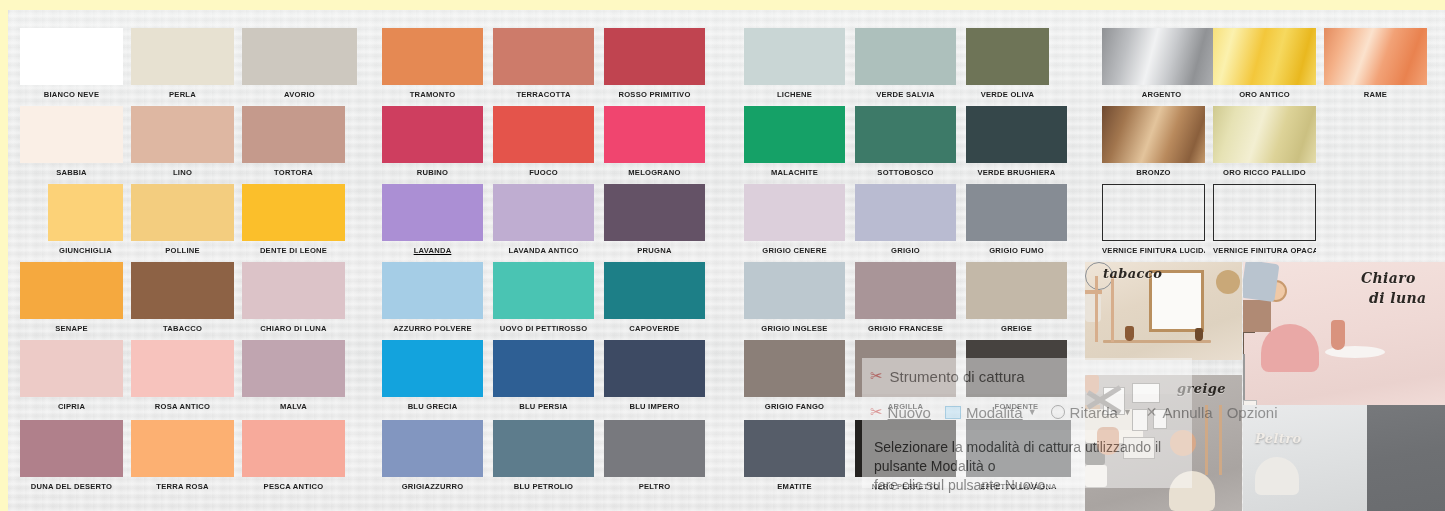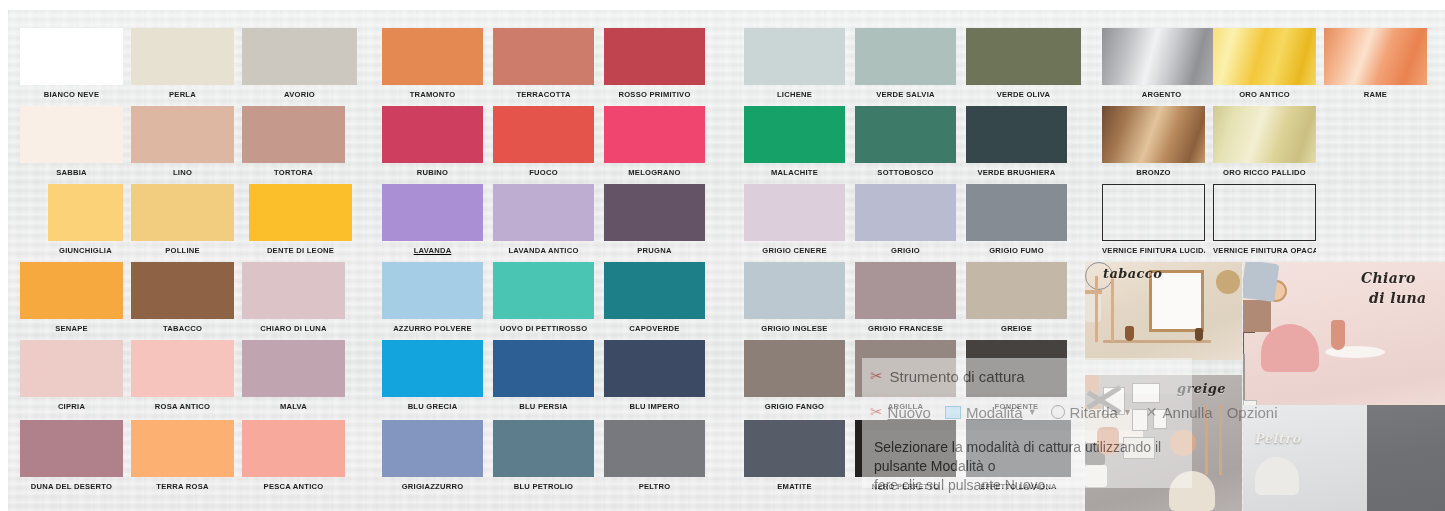--- a/index.html
+++ b/index.html
@@ -4,21 +4,21 @@
 <title>Color Palette</title>
 <style>
   * { box-sizing: border-box; margin:0; padding:0; }
   html,body{
     width:1445px; height:511px; overflow:hidden;
     font-family:"Liberation Sans", sans-serif;
     background:#3a3a3a;
   }
   #root{
     position:relative; width:1445px; height:511px;
-    background:#ffffff;
+    background:#fef9c3;
   }
   
   #board{
     position:absolute; left:8px; top:10px; right:0; bottom:0;
     width:1437px; height:501px;
     background:
       repeating-linear-gradient(to bottom,
         rgba(255,255,255,0.0) 0px,
         rgba(0,0,0,0.022) 1px,
         rgba(255,255,255,0.0) 3px,
@@ -165,21 +165,21 @@
         <div class="swatch-label">TERRA ROSA</div>
       </div>
       <div class="swatch-cell" style="left: 242px; top: 28px; width: 115px;">
         <div class="swatch" style="background: rgb(205, 200, 191);"></div>
         <div class="swatch-label">AVORIO</div>
       </div>
       <div class="swatch-cell" style="left: 242px; top: 106px; width: 103px;">
         <div class="swatch" style="background: rgb(197, 154, 140);"></div>
         <div class="swatch-label">TORTORA</div>
       </div>
-      <div class="swatch-cell" style="left: 242px; top: 184px; width: 103px; margin-left: 7px;">
+      <div class="swatch-cell" style="left: 242px; top: 184px; width: 103px;">
         <div class="swatch" style="background: rgb(251, 191, 43);"></div>
         <div class="swatch-label">DENTE DI LEONE</div>
       </div>
       <div class="swatch-cell" style="left: 242px; top: 262px; width: 103px;">
         <div class="swatch" style="background: rgb(220, 195, 200);"></div>
         <div class="swatch-label">CHIARO DI LUNA</div>
       </div>
       <div class="swatch-cell" style="left: 242px; top: 340px; width: 103px;">
         <div class="swatch" style="background: rgb(192, 165, 176);"></div>
         <div class="swatch-label">MALVA</div>
@@ -301,21 +301,21 @@
         <div class="swatch-label">GRIGIO FRANCESE</div>
       </div>
       <div class="swatch-cell" style="left: 855px; top: 340px; width: 101px;">
         <div class="swatch" style="background: rgb(148, 135, 129);"></div>
         <div class="swatch-label">ARGILLA</div>
       </div>
       <div class="swatch-cell" style="left: 855px; top: 420px; width: 101px;">
         <div class="swatch" style="background: rgb(35, 33, 31);"></div>
         <div class="swatch-label">NERO PERFETTO</div>
       </div>
-      <div class="swatch-cell" style="left: 966px; top: 28px; width: 115px;">
+      <div class="swatch-cell" style="left: 966px; top: 28px; width: 83px;">
         <div class="swatch" style="background: rgb(110, 116, 87);"></div>
         <div class="swatch-label">VERDE OLIVA</div>
       </div>
       <div class="swatch-cell" style="left: 966px; top: 106px; width: 101px;">
         <div class="swatch" style="background: rgb(53, 71, 74);"></div>
         <div class="swatch-label">VERDE BRUGHIERA</div>
       </div>
       <div class="swatch-cell" style="left: 966px; top: 184px; width: 101px;">
         <div class="swatch" style="background: rgb(134, 140, 148);"></div>
         <div class="swatch-label">GRIGIO FUMO</div>

